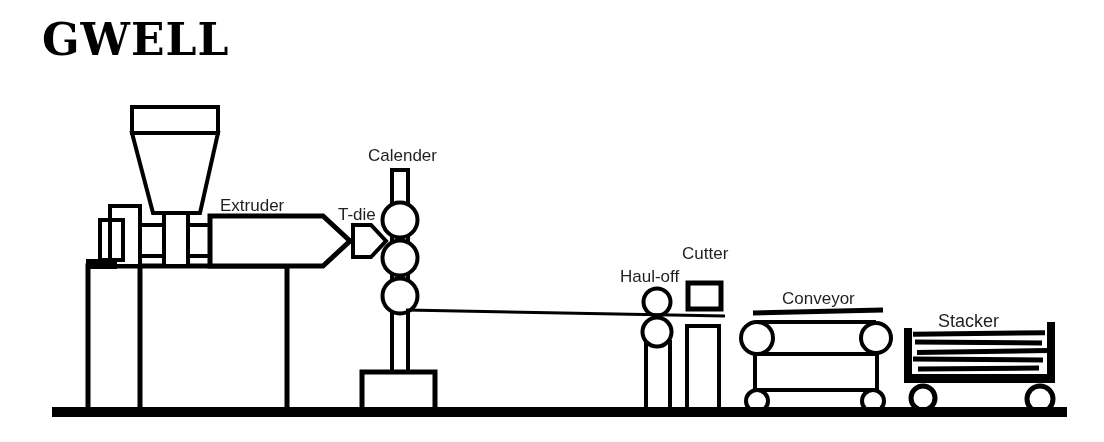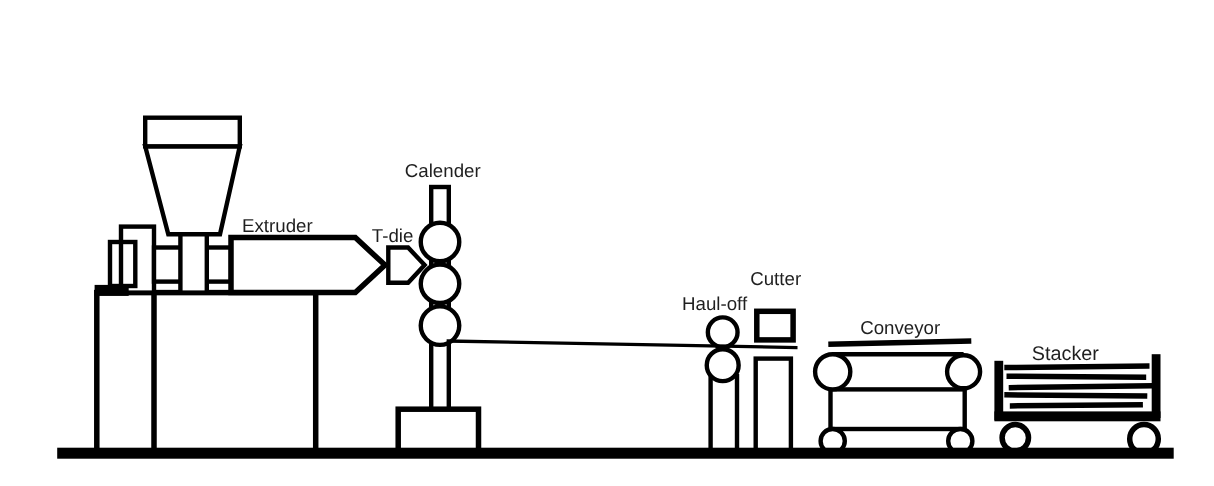--- a/index.html
+++ b/index.html
@@ -35,20 +35,21 @@
     font-size: 17px;
     fill: #1f1f1f;
   }
   .lbl-lg { font-size: 18px; }
 </style>
 </head>
 <body>
 
 <div class="canvas">
 
+  <div class="logo">GWELL</div>
 
   <svg width="1104" height="442" viewBox="0 0 1104 442">
 
     <g>
       <rect x="88" y="266" width="199" height="146" class="o th5"></rect>
       <line x1="140" y1="268" x2="140" y2="410" class="s th5"></line>
       <rect x="110" y="206" width="30" height="60" class="o th4"></rect>
       <rect x="100" y="220" width="23" height="40" class="t th4"></rect>
       <rect x="86" y="259" width="31" height="10" class="blk"></rect>
       <rect x="140" y="225" width="70" height="31" class="o th4"></rect>

